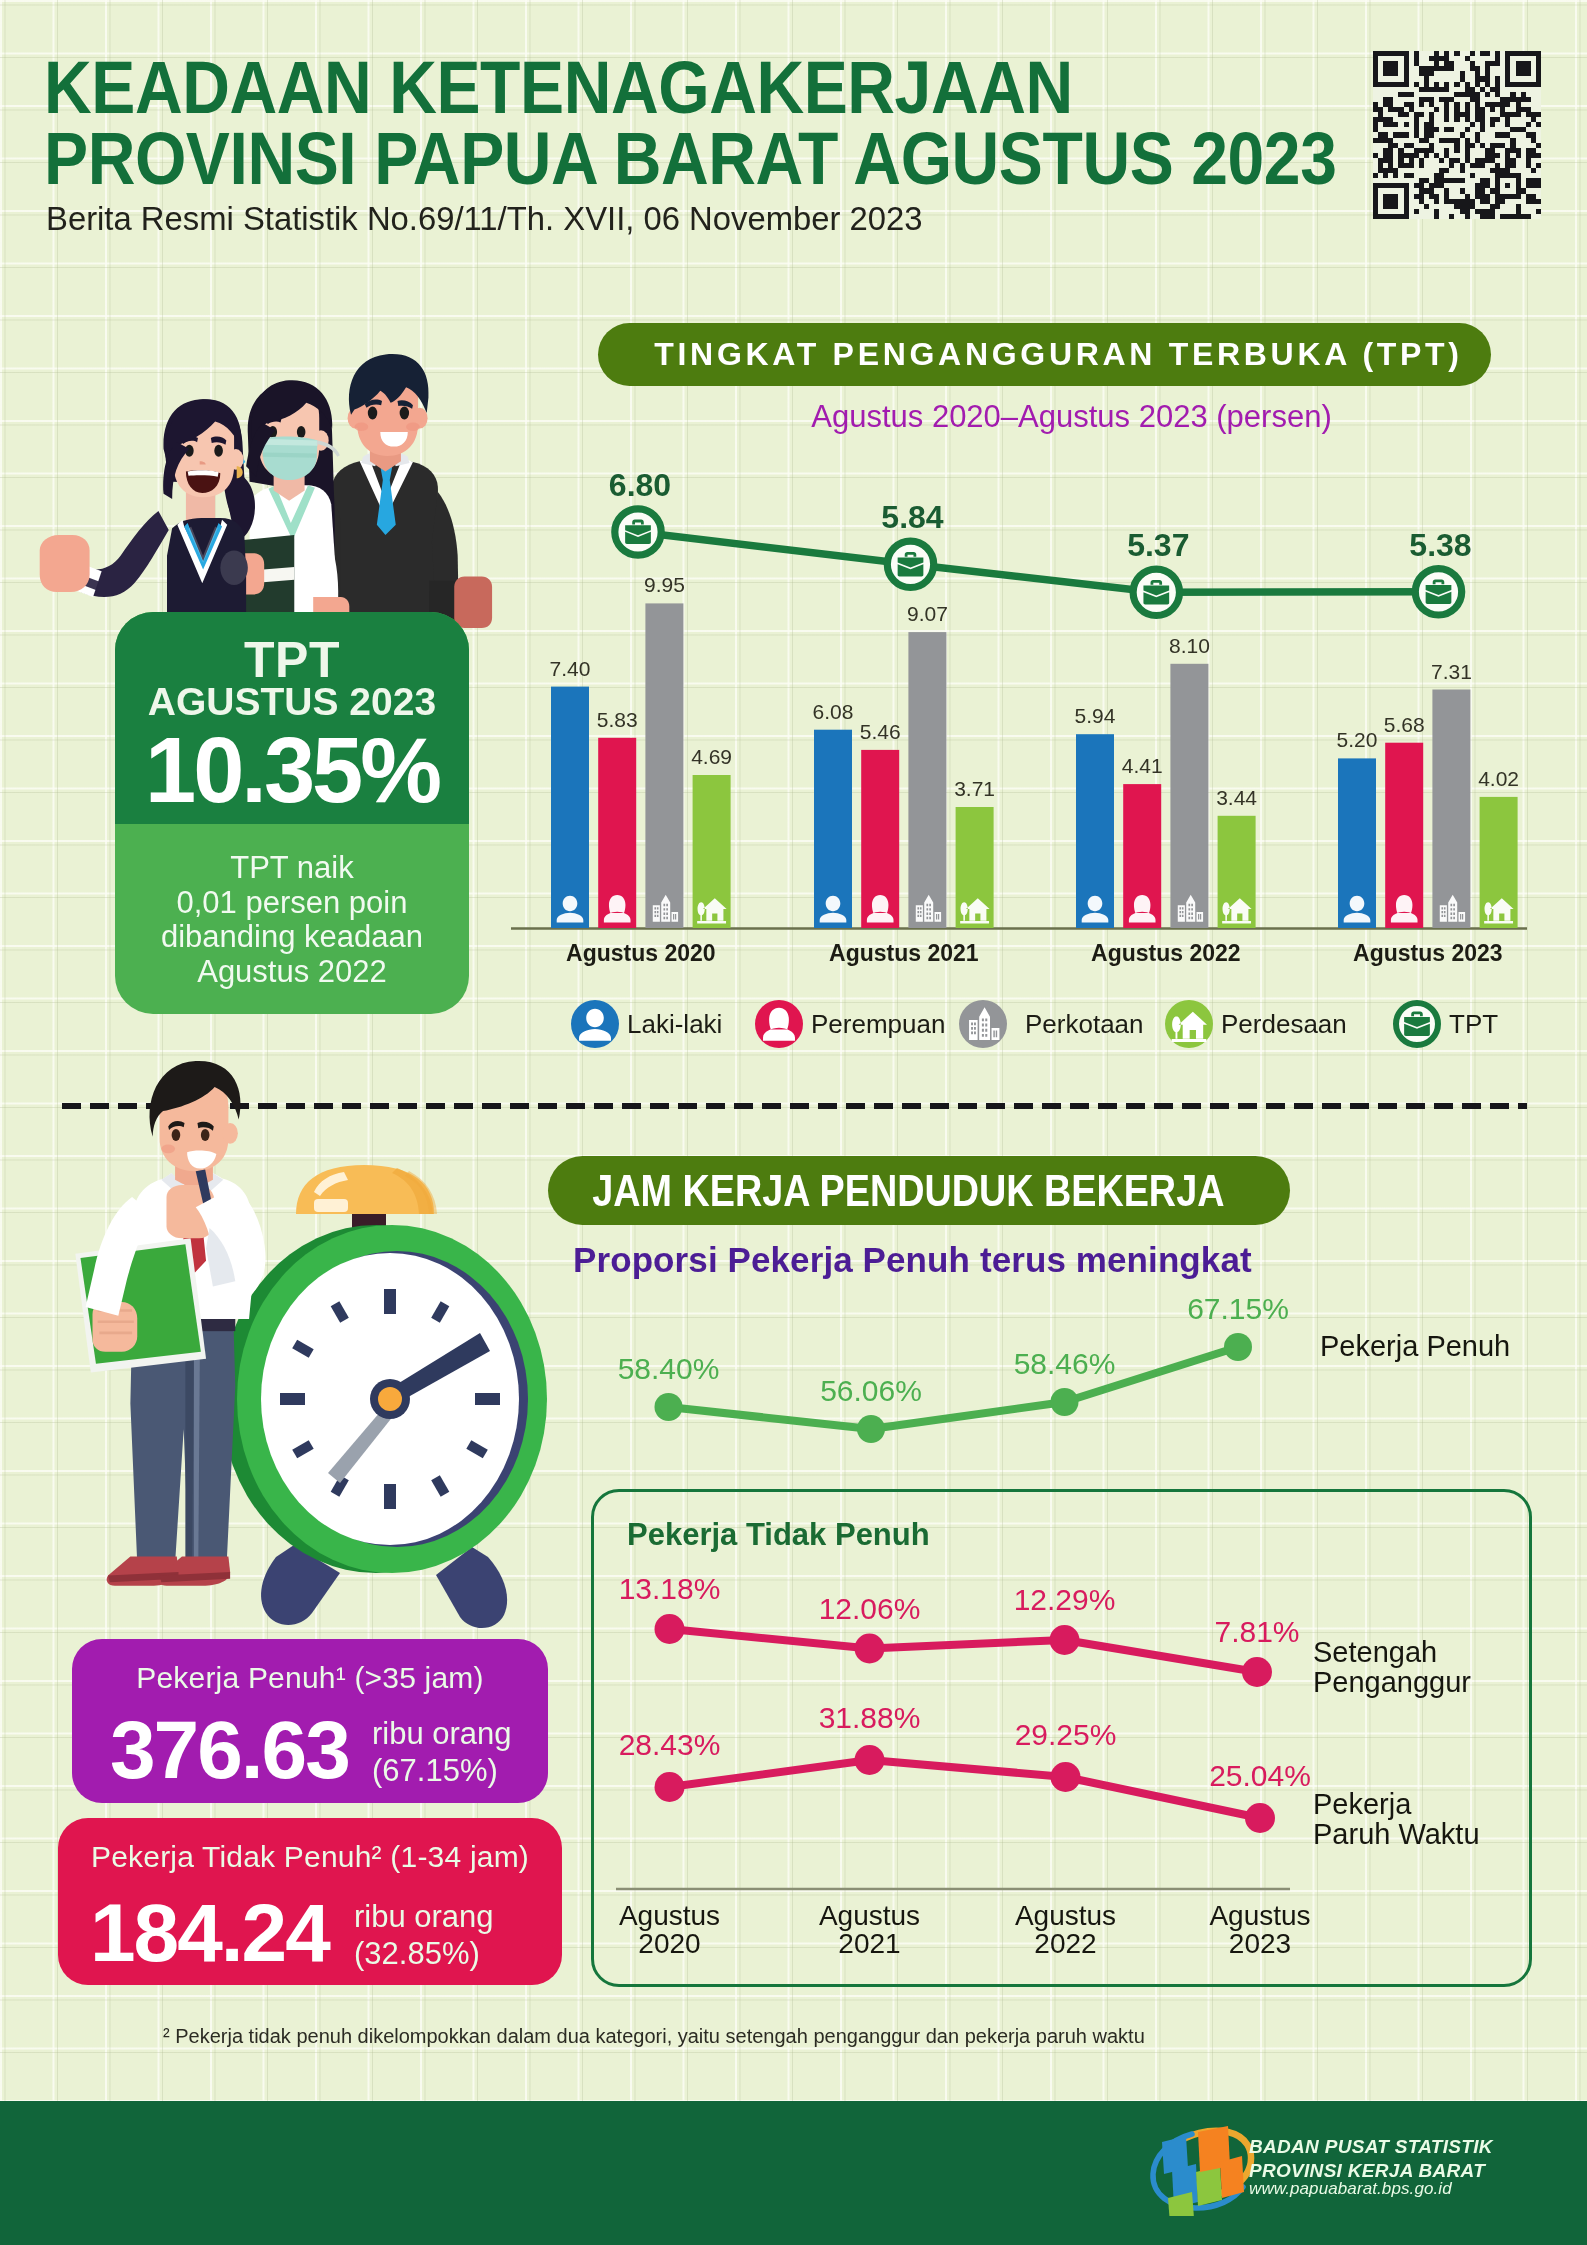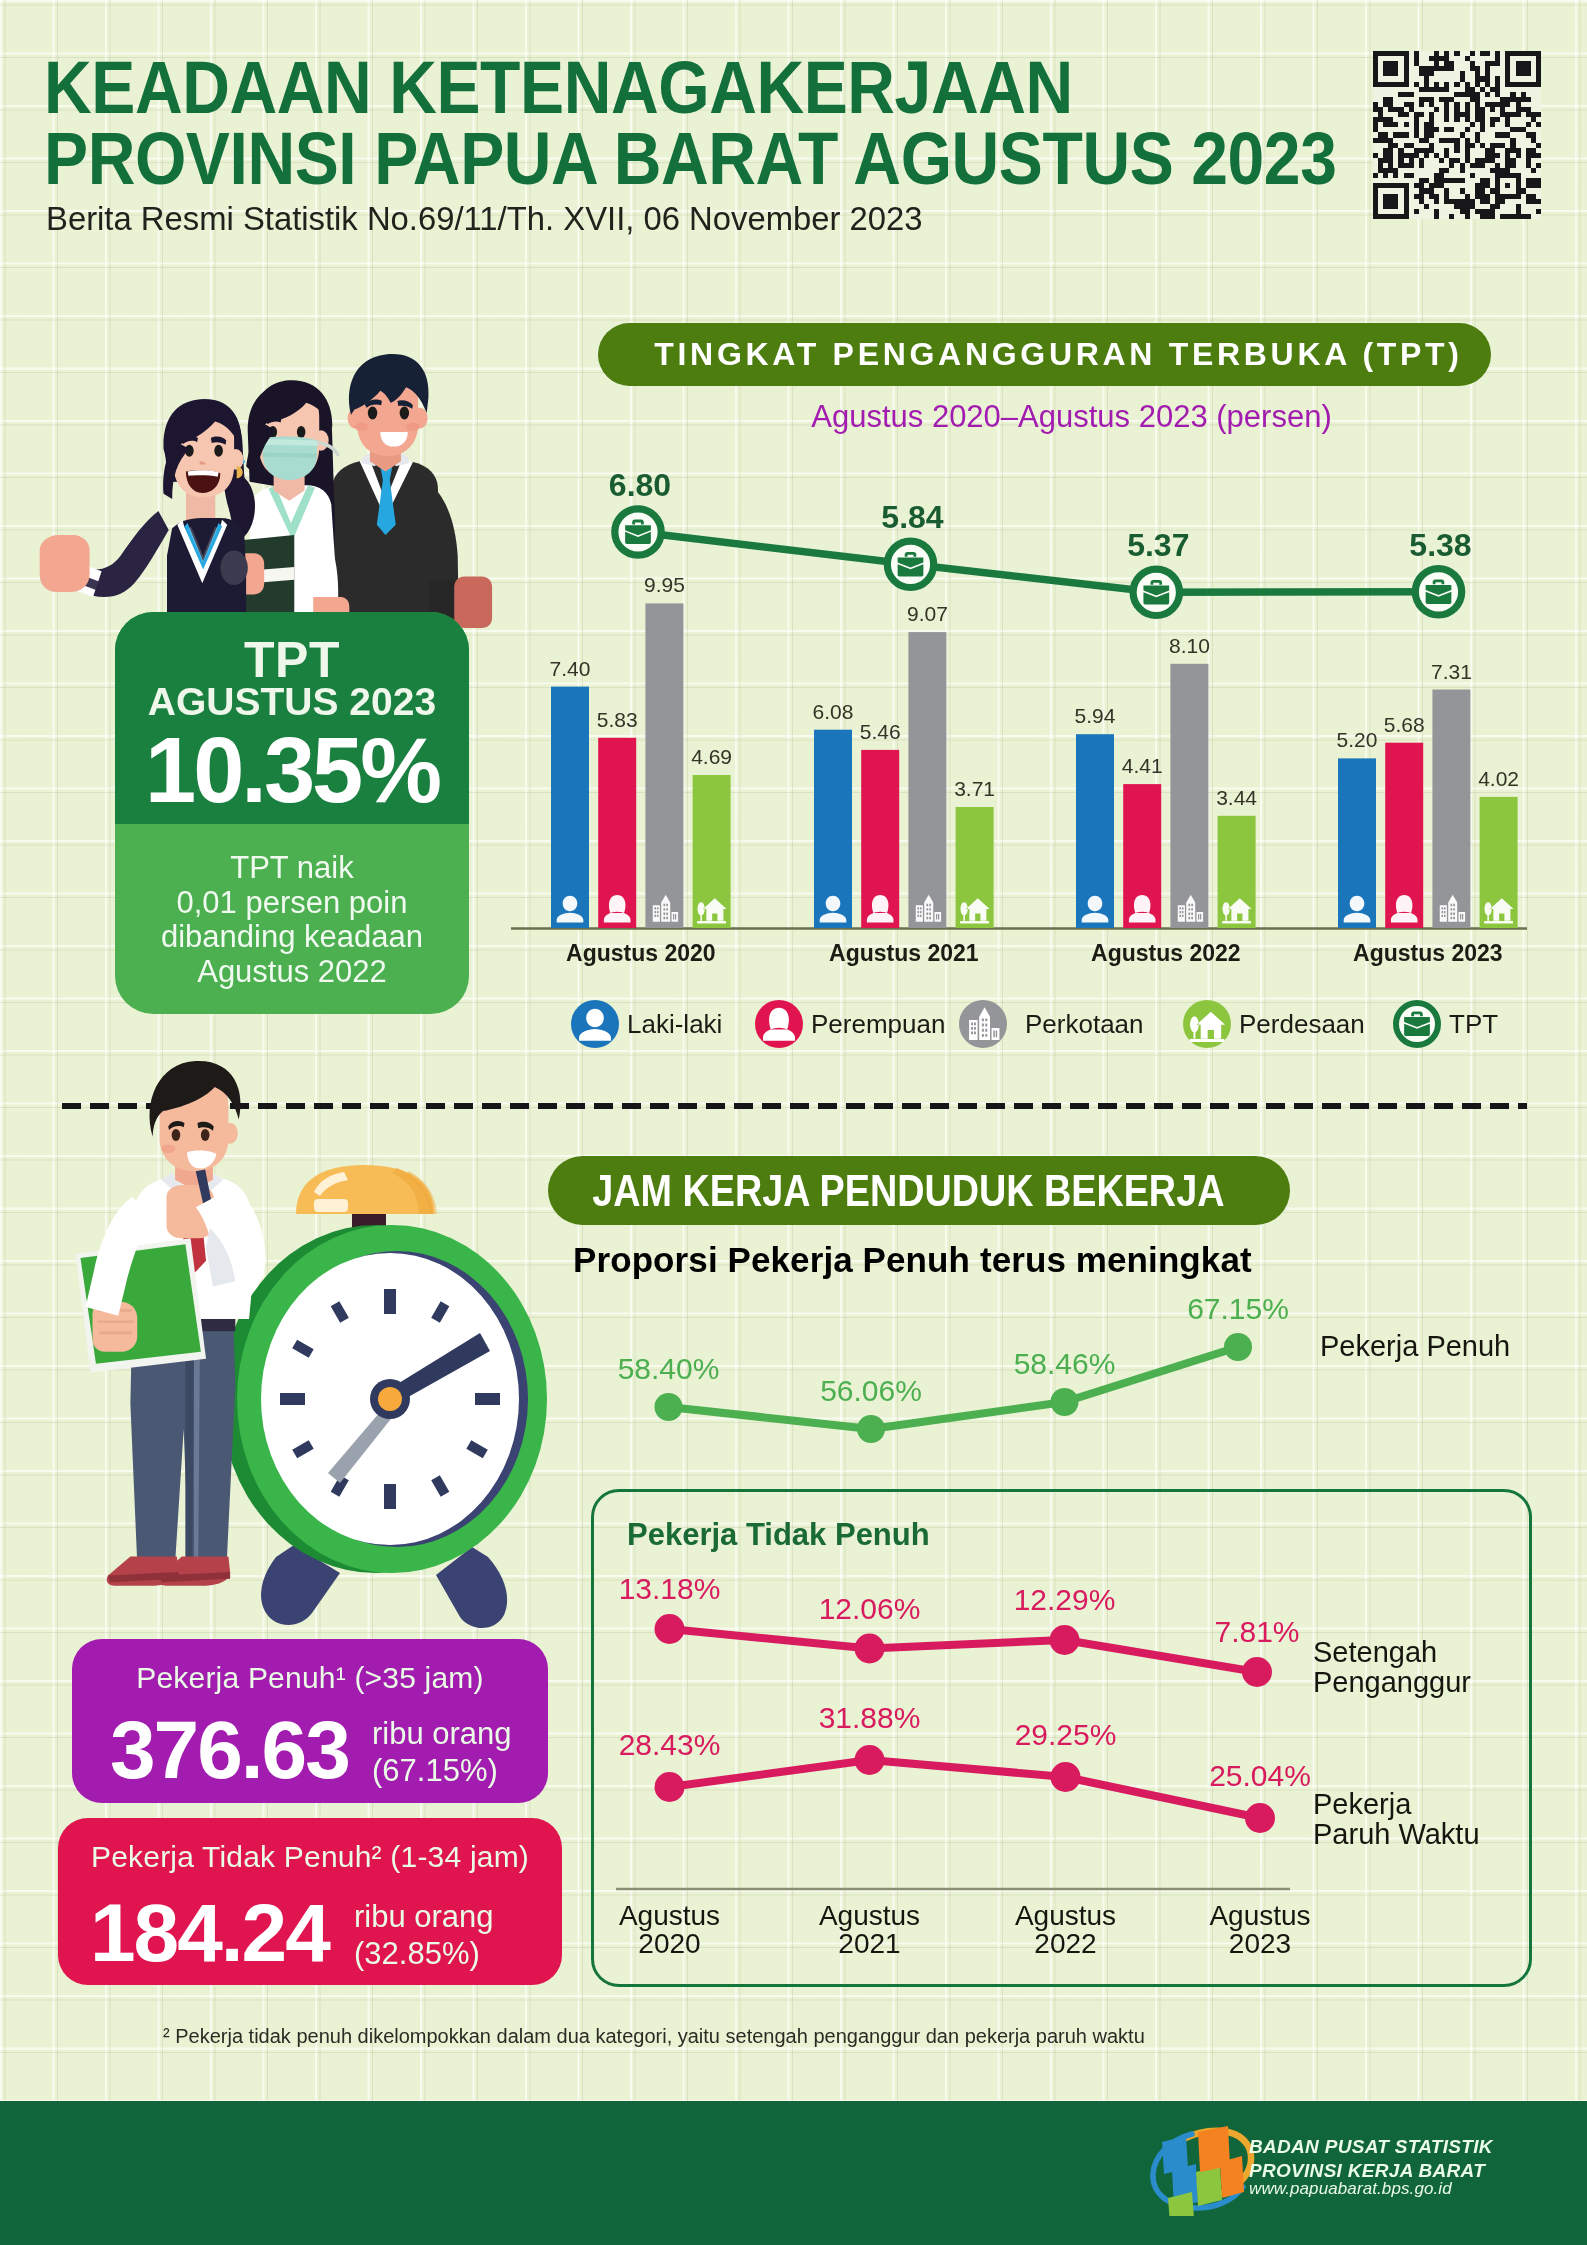--- a/index.html
+++ b/index.html
@@ -22,21 +22,21 @@
   #title2{left:44px;top:122px;font-size:74px;line-height:74px;transform:scaleX(0.893);transform-origin:left top;}
   #subtitle{left:46px;top:199px;font-size:34px;color:#22221c;transform:scaleX(0.965);transform-origin:left top;}
   #qr{left:1373px;top:47px;width:168px;height:172px;}
   
   .banner{background:#4d7c0f;border-radius:40px;color:#ffffff;font-weight:bold;
           display:flex;align-items:center;justify-content:center;white-space:nowrap;}
   #banner1{left:598px;top:323px;width:893px;height:63px;font-size:32px;letter-spacing:3.7px;padding-left:28px;box-sizing:border-box;}
   #sec1sub{left:625px;top:399px;width:893px;text-align:center;font-size:31px;color:#a21caf;}
   #banner2{left:548px;top:1156px;width:742px;height:69px;font-size:44px;letter-spacing:0px;padding-right:22px;box-sizing:border-box;}
   #banner2 span{display:inline-block;transform:scaleX(0.858);}
-  #sec2sub{left:573px;top:1240px;font-size:35px;font-weight:bold;color:#000000;letter-spacing:0.1px;}
+  #sec2sub{left:573px;top:1240px;font-size:35px;font-weight:bold;color:#4c1d95;letter-spacing:0.1px;}
   
   #tptcard{left:115px;top:612px;width:354px;height:402px;border-radius:38px;overflow:hidden;
            background:#4cb050;}
   #tptcard .top{position:absolute;left:0;top:0;width:354px;height:212px;background:#1a8040;}
   #tptcard .t1{position:absolute;left:0;top:19px;width:354px;text-align:center;
                font-size:50px;font-weight:bold;color:#eef7ea;letter-spacing:0.5px;}
   #tptcard .t2{position:absolute;left:0;top:68px;width:354px;text-align:center;
                font-size:39px;font-weight:bold;color:#eef7ea;letter-spacing:0px;}
   #tptcard .big{position:absolute;left:0;top:112px;width:354px;text-align:center;
                font-size:92px;font-weight:bold;color:#ffffff;letter-spacing:-3px;line-height:92px;}
@@ -452,21 +452,21 @@
         <span class="lgtxt">Perempuan</span>
       </div>
       <div class="lg" style="left: 388px; top: 0px; gap: 10px;">
         <span class="lgdot" style="background:#939598;">
           <svg viewBox="0 0 32 32" width="36" height="36" style="display:block">
             <path d="M3.6 30.2V12.4h7.6v17.8zM5.4 14.6h1.7v2.4H5.4zM8.0 14.6h1.7v2.4H8.0zM5.4 18.6h1.7v2.4H5.4zM8.0 18.6h1.7v2.4H8.0zM5.4 22.6h1.7v2.4H5.4zM8.0 22.6h1.7v2.4H8.0zM12.6 30.2V9.6L17.4 1.2l4.8 8.4v20.6zM15.0 11.0h1.8v2.6h-1.8zM18.0 11.0h1.8v2.6h-1.8zM15.0 15.6h1.8v2.6h-1.8zM18.0 15.6h1.8v2.6h-1.8zM15.0 20.2h1.8v2.6h-1.8zM18.0 20.2h1.8v2.6h-1.8zM15.0 24.8h1.8v2.6h-1.8zM18.0 24.8h1.8v2.6h-1.8zM23.6 30.2V19.6h7.0v10.6zM25.2 21.8h1.3v6.0h-1.3zM27.3 21.8h1.3v6.0h-1.3z" fill="#ffffff" fill-rule="evenodd"></path>
           </svg>
         </span>
         <span class="lgtxt">Perkotaan</span>
       </div>
-      <div class="lg" style="left: 612px; top: 0px;">
+      <div class="lg" style="left: 594px; top: 0px;">
         <span class="lgdot" style="background:#8cc63e;">
           <svg viewBox="0 0 32 32" width="36" height="36" style="display:block">
             <path d="M19.4 5.0L32.0 16.6h-3.4v12.4H10.4V16.6H6.8zM16.6 21.4h5.6v7.6h-5.6zM5.0 9.4c2.0 0 3.7 3.1 3.7 7.0 0 3.4-1.3 6.2-3.0 6.8v5.8H4.0v-5.8c-1.7-.6-3.0-3.4-3.0-6.8 0-3.9 1.7-7.0 3.7-7.0zM0.6 29.4h30.8v2.6H0.6z" fill="#ffffff" fill-rule="evenodd"></path>
           </svg>
         </span>
         <span class="lgtxt">Perdesaan</span>
       </div>
       <div class="lg" style="left: 822px; top: 0px;">
         <span class="lgdot" style="background:#fbfdf7;border:6px solid #1a7a3e;box-sizing:border-box;">
           <svg viewBox="0 0 32 32" width="28" height="28" style="display:block">

